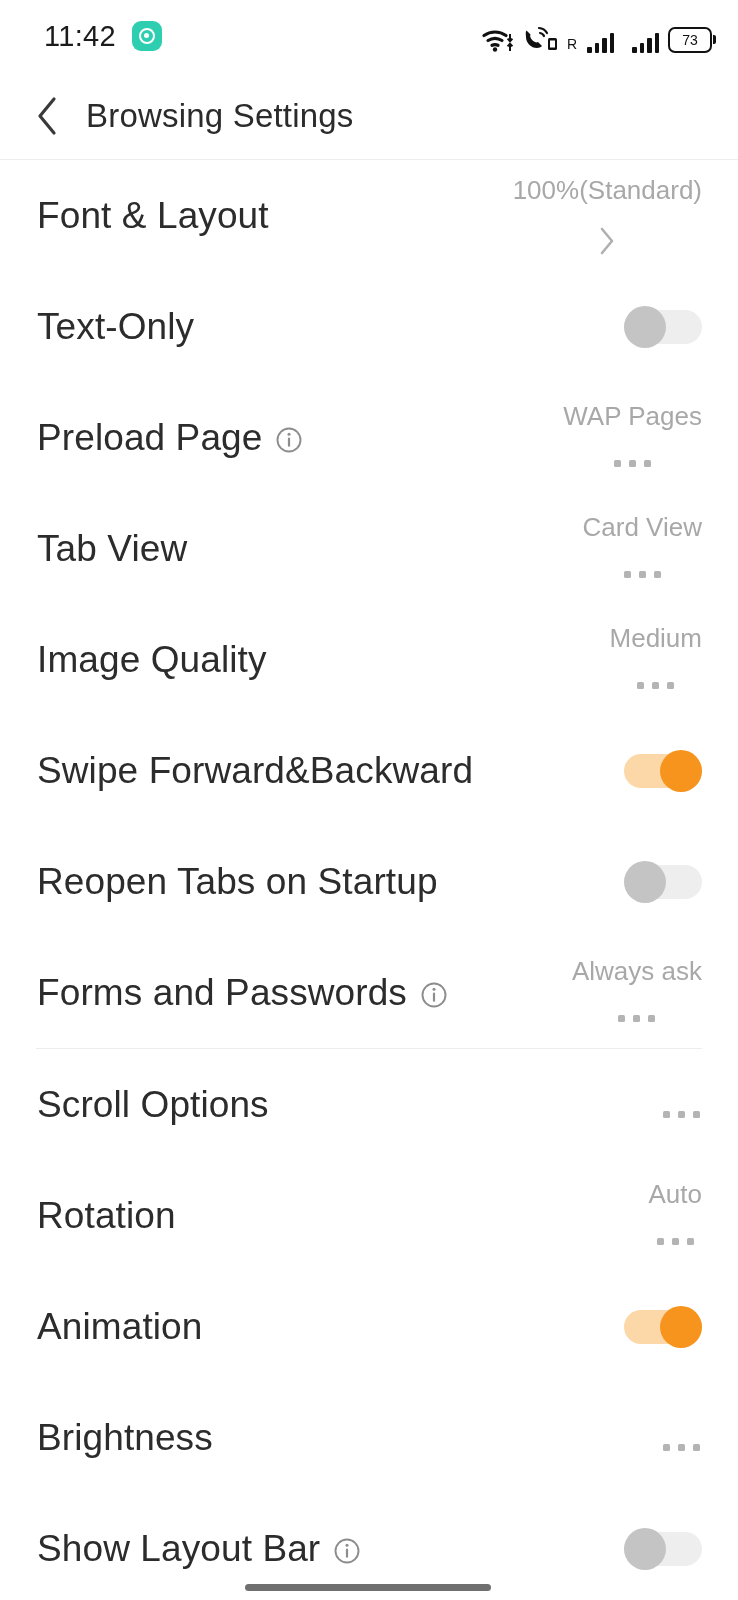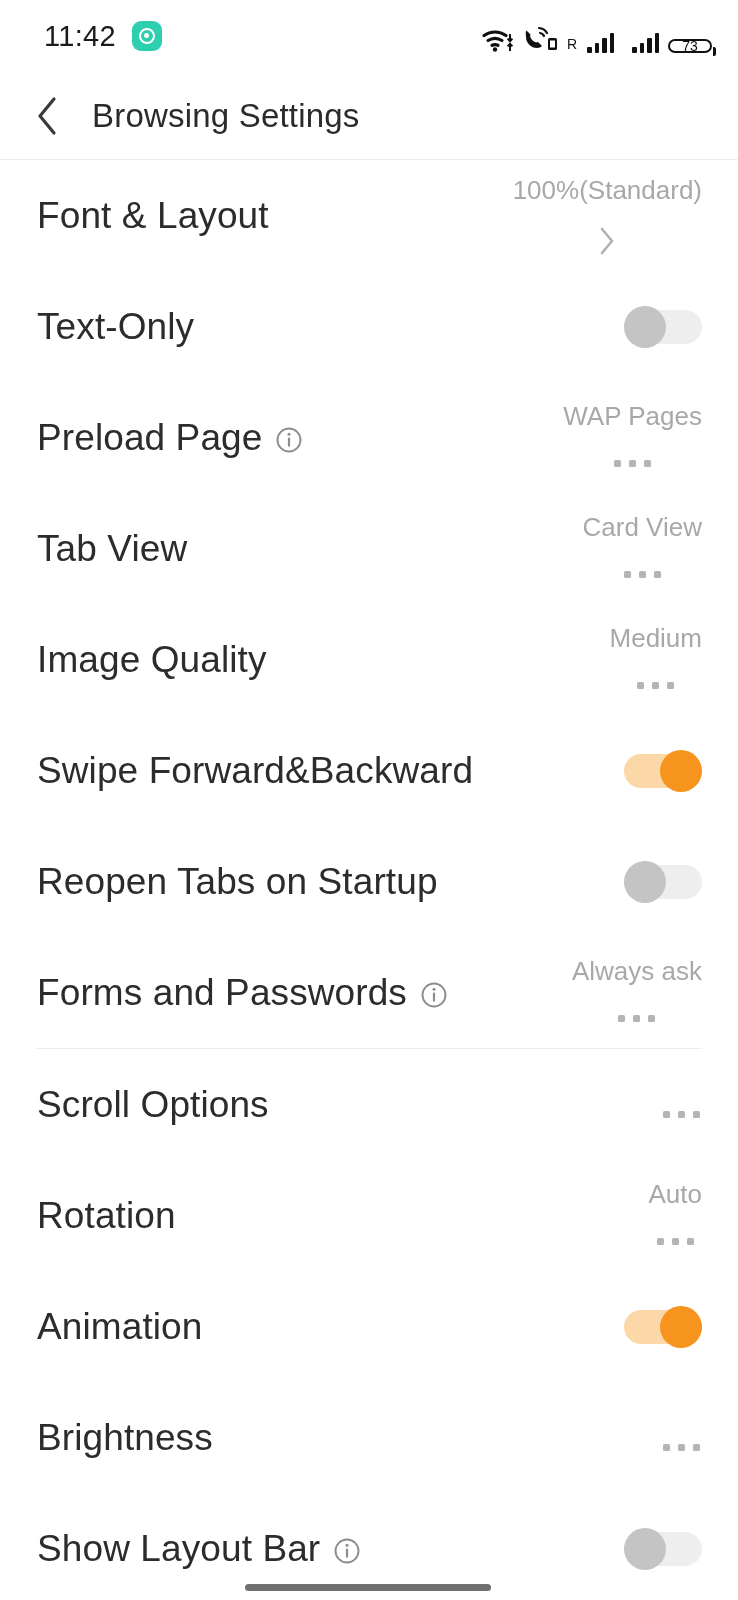--- a/index.html
+++ b/index.html
@@ -56,21 +56,21 @@
   .sb-ico svg{ display:block; }
   .bars{ display:flex; align-items:flex-end; gap:2.5px; height:22px; }
   .bars i{ display:block; width:4.5px; background:#111; border-radius:1px; }
   .bars i:nth-child(1){height:6px;}
   .bars i:nth-child(2){height:10px;}
   .bars i:nth-child(3){height:15px;}
   .bars i:nth-child(4){height:20px;}
   .roam{ font-size:14px; color:#111; line-height:1; margin-right:1px; align-self:flex-end; padding-bottom:2px;}
   .sig-group{ display:flex; align-items:flex-end; gap:3px; }
   #battery{
-    width:44px; height:14px;
+    width:44px; height:26px;
     border:2.5px solid #111;
     border-radius:7px;
     position:relative;
     display:flex; align-items:center; justify-content:center;
   }
   #battery::after{
     content:"";
     position:absolute; right:-6px; top:6px;
     width:3.5px; height:9px;
     background:#111;
@@ -90,21 +90,21 @@
     border-bottom:1px solid #ededed;
   }
   #back-btn{
     width:44px;height:56px;
     display:flex;align-items:center;justify-content:flex-start;
     cursor:pointer;
   }
   #page-title{
     font-size:33px;
     color:#2b2b2b;
-    margin-left:14px;
+    margin-left:8px;
     font-weight:400;
     letter-spacing:.2px;
     text-align:right;
   }
 
   
   #list{ padding-top:0; }
   .row{
     height:111px;
     display:flex;

